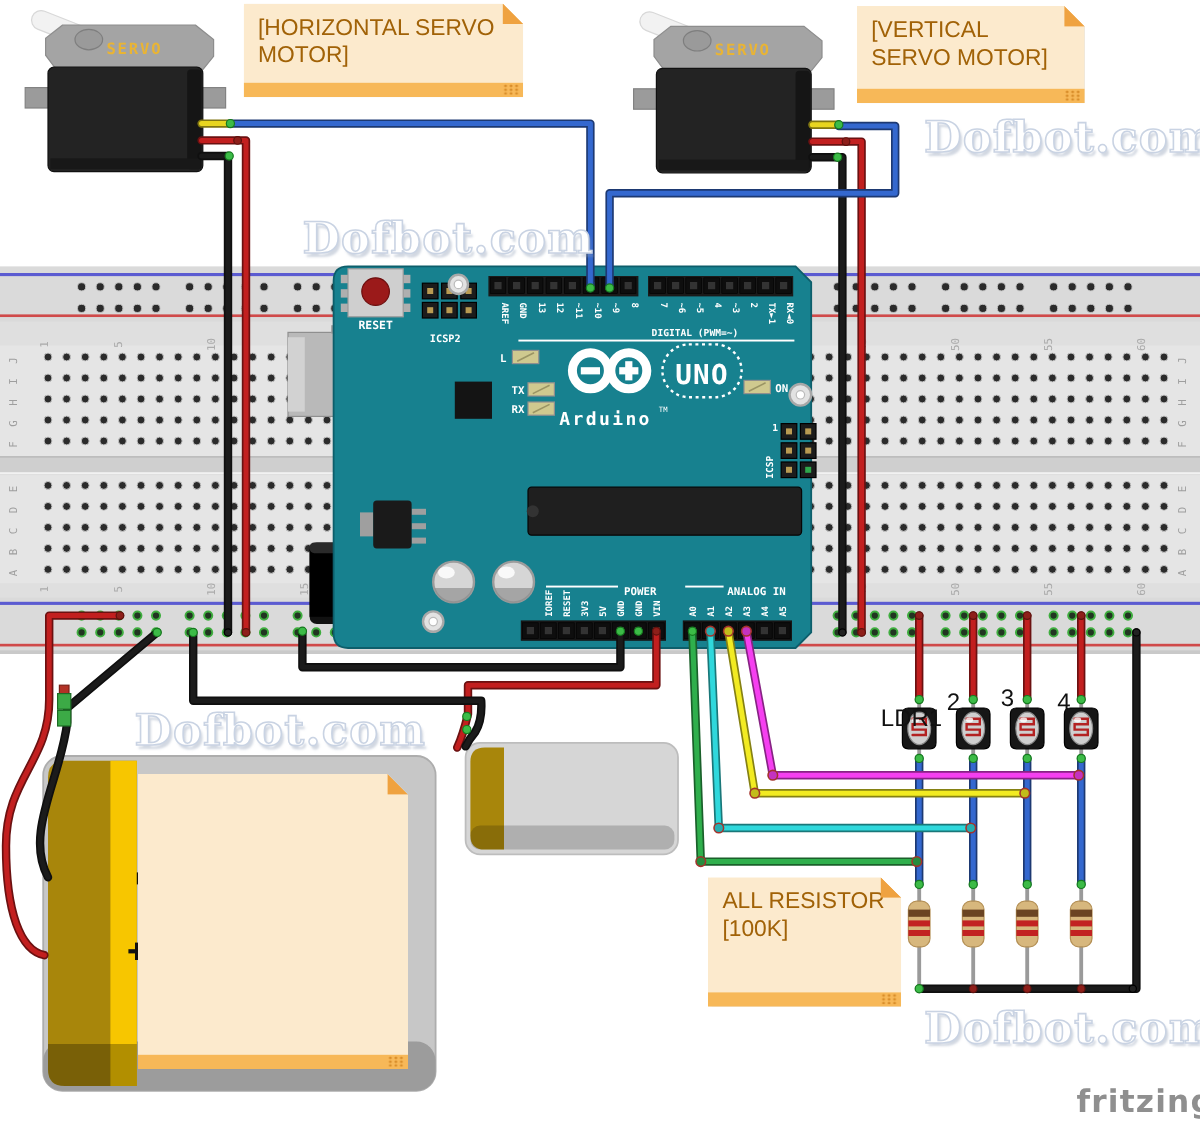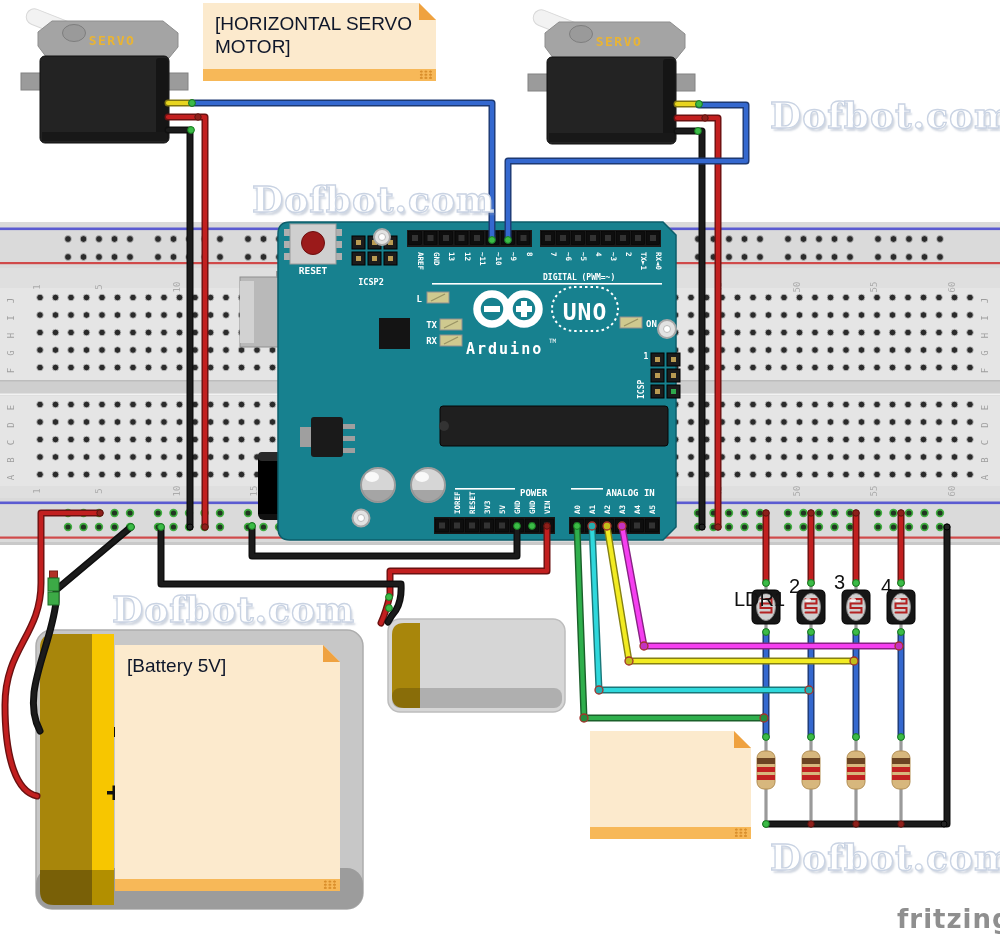--- a/index.html
+++ b/index.html
@@ -1,21 +1,21 @@
 <!DOCTYPE html>
 <html><head>
 <meta charset="utf-8">
 <style>
   html,body{margin:0;padding:0;background:#fff;}
   .stage{position:relative;width:1000px;height:944px;background:#ffffff;overflow:hidden;
          font-family:"Liberation Sans",sans-serif;}
   #scene{position:absolute;left:0;top:0;}
   .note{position:absolute;background:#FCEACD;box-shadow:1.5px 2px 3px rgba(0,0,0,.18);
         clip-path:polygon(0 0,calc(100% - 17px) 0,100% 17px,100% 100%,0 100%);}
-  .note .txt{padding:9px 12px;font:19px/1.22 "Liberation Sans",sans-serif;color:#0f172a;}
+  .note .txt{padding:9px 12px;font:19px/1.22 "Liberation Sans",sans-serif;color:#a16207;}
   .note .fold{position:absolute;top:0;right:0;width:17px;height:17px;
         background:linear-gradient(225deg,transparent 49%,#EFA240 50%);}
   .note .strip{position:absolute;left:0;right:0;bottom:0;height:12px;background:#F7B858;}
   .note .grip{position:absolute;right:3px;bottom:2px;width:14px;height:9px;
         background-image:radial-gradient(circle,#D98E2B 1.1px,transparent 1.3px);
         background-size:4.6px 3.2px;}
   .wm{position:absolute;font-family:"DejaVu Serif",serif;font-weight:bold;font-size:36px;
       color:#ffffff;-webkit-text-stroke:1.3px #C9D3E3;letter-spacing:1px;white-space:nowrap;
       text-shadow:2px 3px 2px rgba(140,155,180,.40);}
   .fz{position:absolute;left:897px;top:904px;font-family:"DejaVu Sans",sans-serif;
@@ -1289,30 +1289,36 @@
       </g>
     </svg>
 
   <div class="note" style="left:203px;top:3px;width:233px;height:78px">
     <div class="txt">[HORIZONTAL SERVO MOTOR]</div>
     <div class="fold"></div>
     <div class="strip"></div>
     <div class="grip"></div>
   </div>
 
+  <div class="note" style="left:714px;top:5px;width:190px;height:81px">
+    <div class="txt">[VERTICAL SERVO MOTOR]</div>
+    <div class="fold"></div>
+    <div class="strip"></div>
+    <div class="grip"></div>
+  </div>
 
 
   <div class="note" style="left:115px;top:645px;width:225px;height:246px">
-    <div class="txt">[Battery 5V]</div>
     <div class="fold"></div>
     <div class="strip"></div>
     <div class="grip"></div>
   </div>
 
   <div class="note" style="left:590px;top:731px;width:161px;height:108px">
+    <div class="txt">ALL RESISTOR [100K]</div>
     <div class="fold"></div>
     <div class="strip"></div>
     <div class="grip"></div>
   </div>
 
   <span class="ldr-label" style="left:734px;top:588px">LDR1</span>
   <span class="ldr-label" style="left:789px;top:575px">2</span>
   <span class="ldr-label" style="left:834px;top:571px">3</span>
   <span class="ldr-label" style="left:881px;top:575px">4</span>
 

